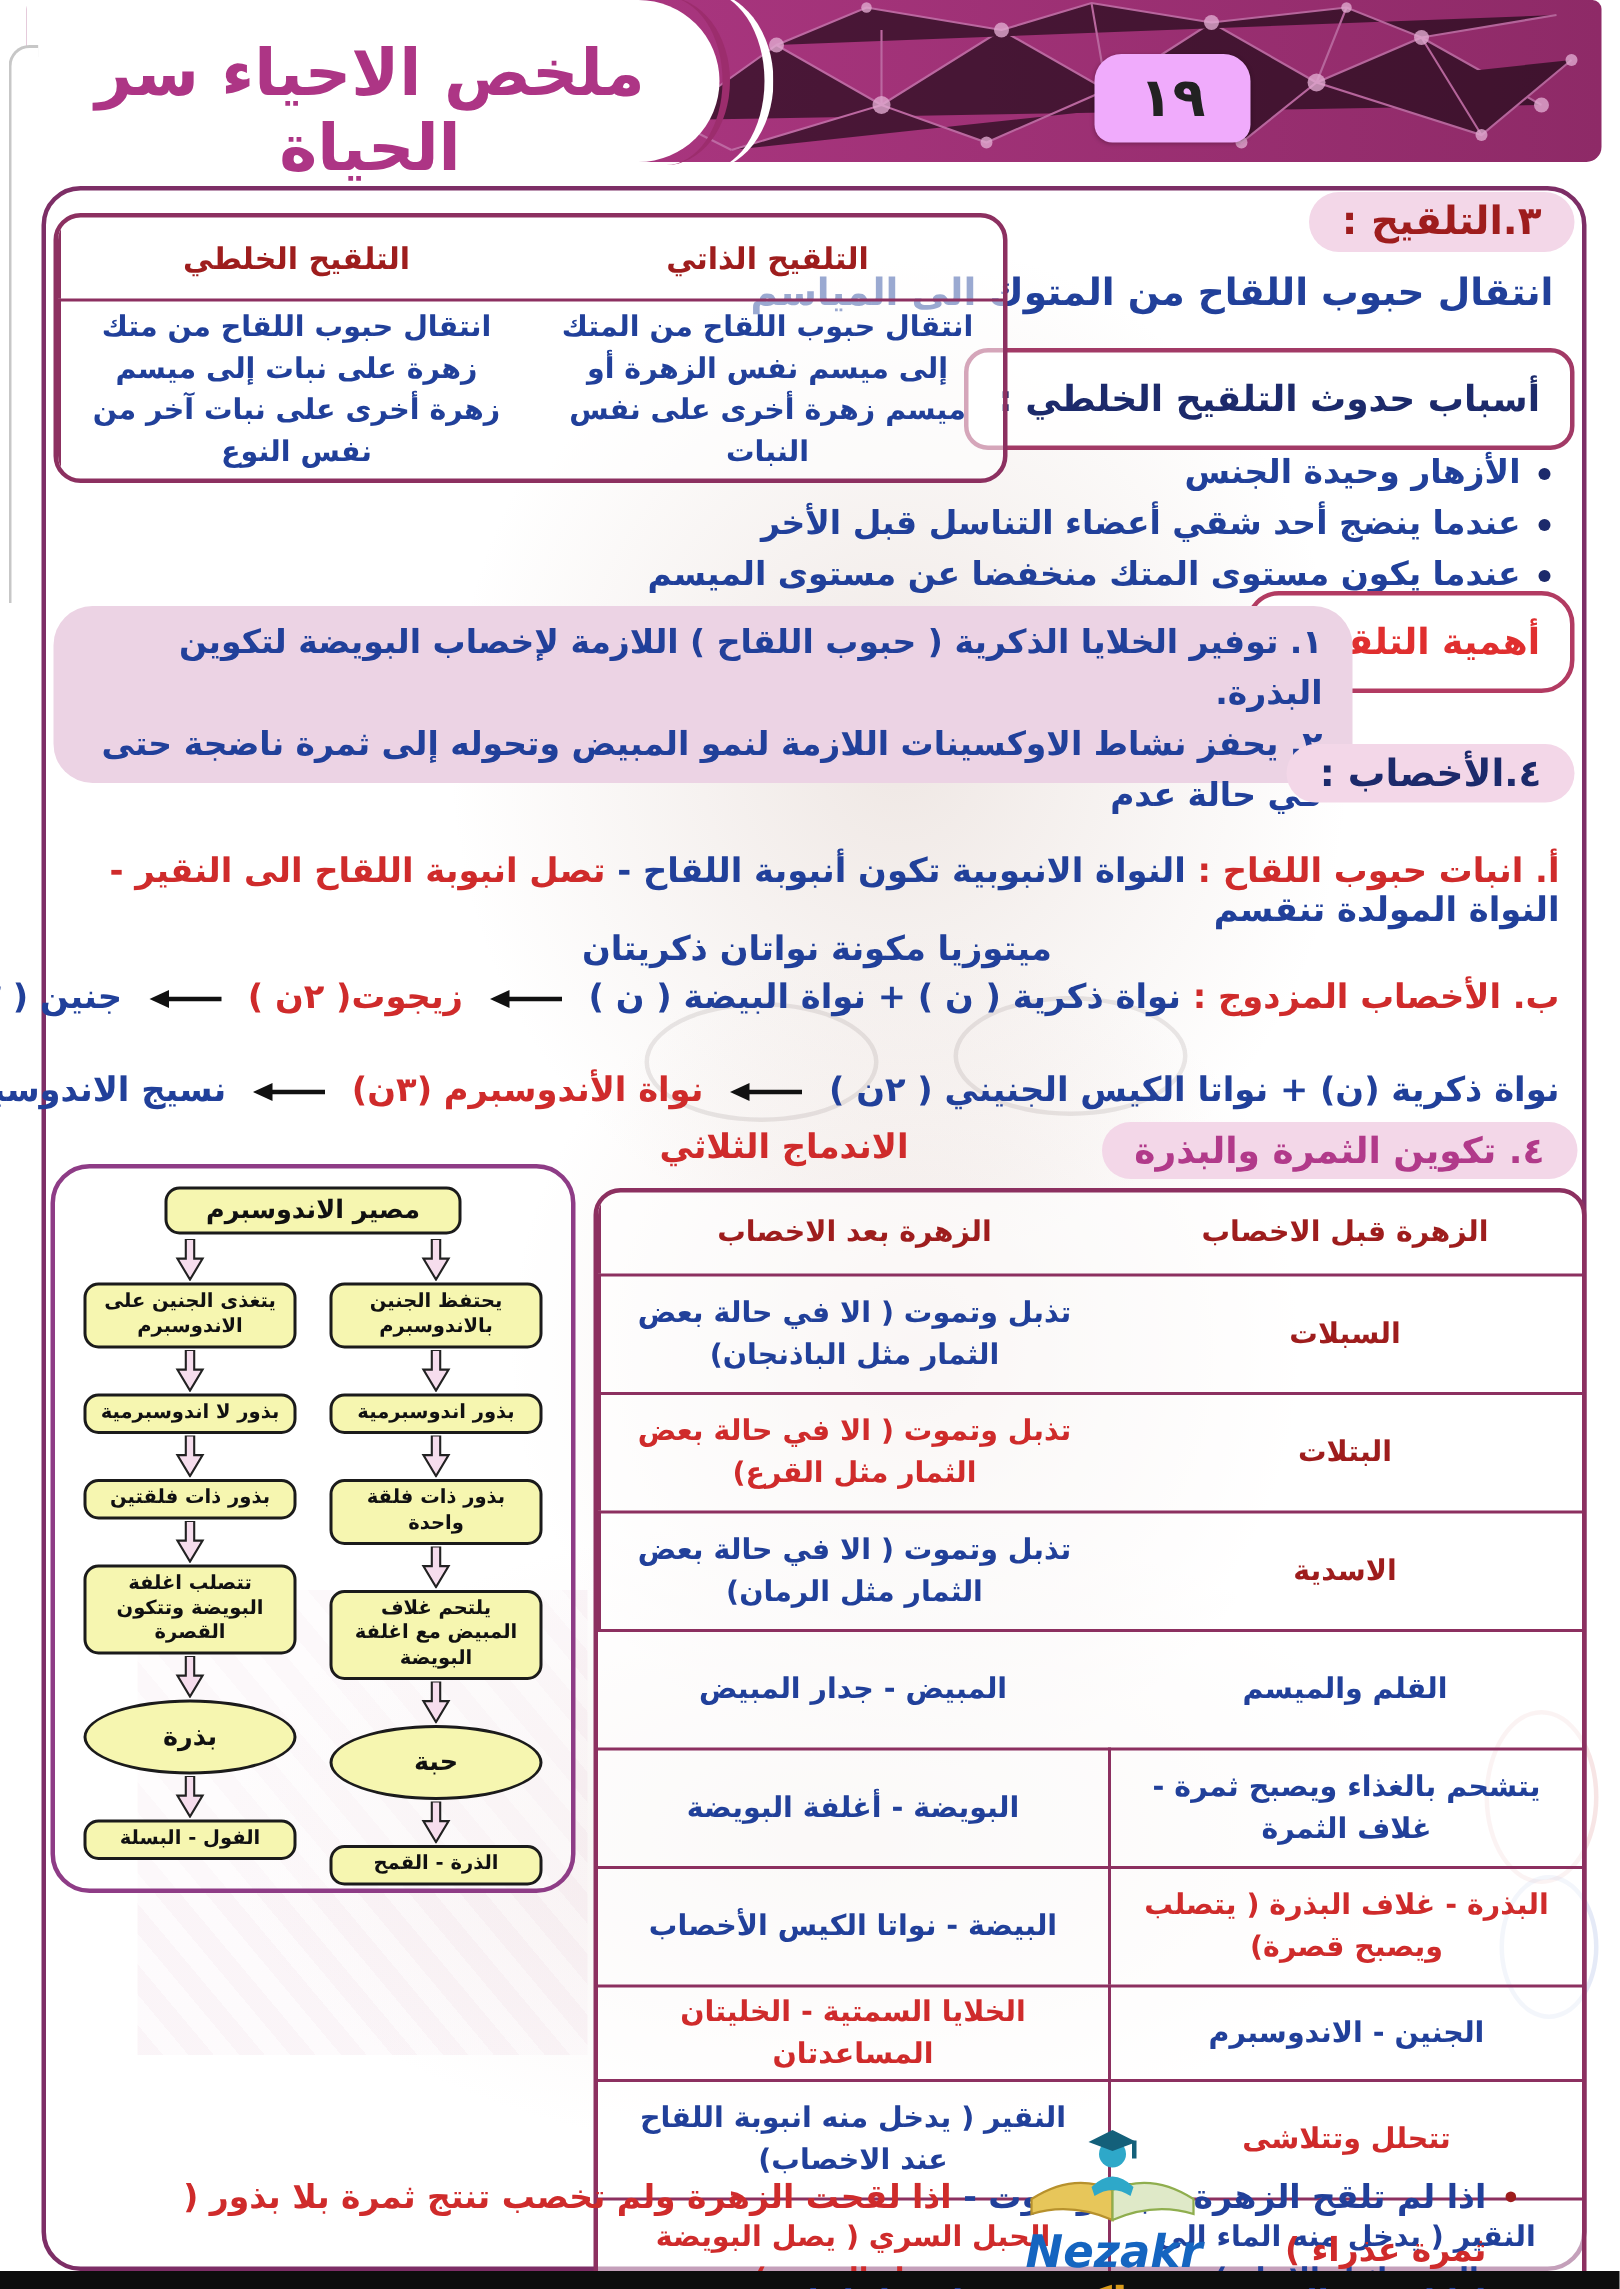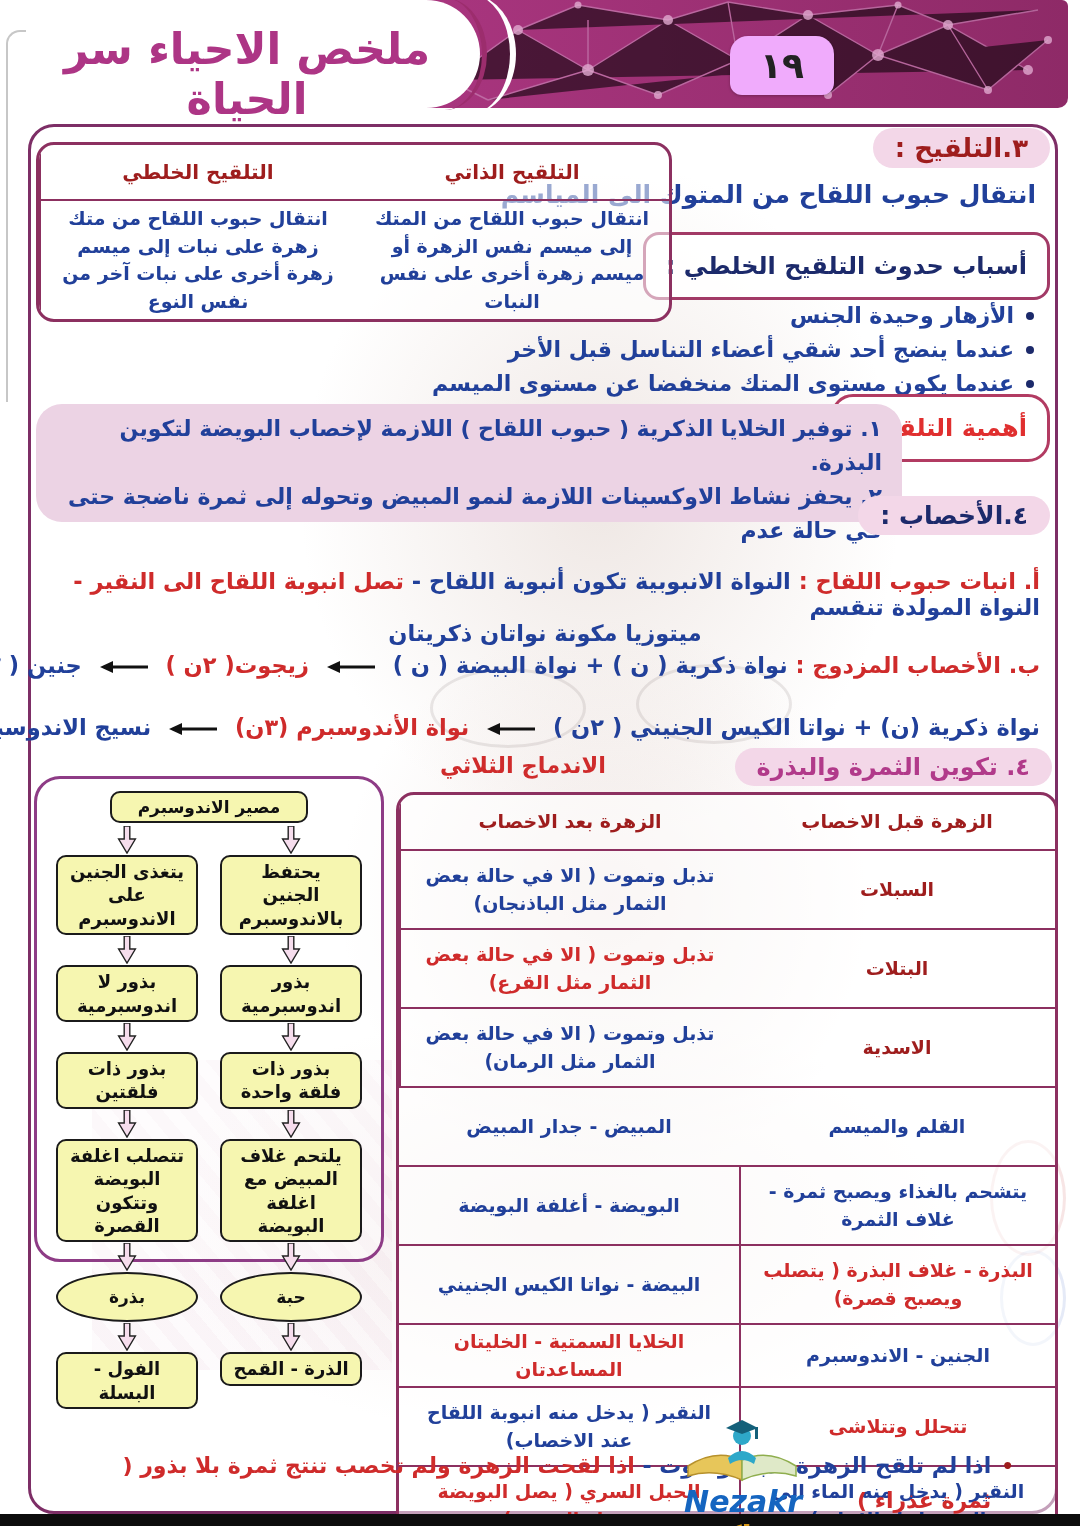--- a/index.html
+++ b/index.html
@@ -54,21 +54,21 @@
   .flowline{position:absolute;font-size:22.5px;white-space:nowrap;}
   .arrowL{display:inline-block;vertical-align:middle;margin:0 8px;}
   
   .t2{left:396px;top:792px;width:656px;}
   .t2 .grid{grid-template-columns:316px 1fr;}
   .t2 .head{height:48px;font-size:23px;}
   .t2 .cell{font-size:19px;padding:3px 12px;}
   .rh1{min-height:44px;} .rh2{min-height:71px;}
   
   .panel{position:absolute;left:34px;top:776px;width:350px;height:486px;border:3.5px solid #8e3c86;border-radius:26px;box-sizing:border-box;padding:12px 8px 10px 8px;background:rgba(255,255,255,.35);}
-  .ybox{background:#f6f6b0;border:2px solid #1b1b1b;border-radius:10px;padding:3px 8px;font-size:18px;color:#111;text-align:center;line-height:1.3;}
+  .ybox{background:#f6f6b0;border:2px solid #1b1b1b;border-radius:10px;padding:3px 8px;font-size:13px;color:#111;text-align:center;line-height:1.3;}
   .fc-title{width:178px;margin:0 auto;font-size:17px;}
   .branches{display:flex;direction:rtl;justify-content:space-around;margin-top:2px;}
   .branch{display:flex;flex-direction:column;align-items:center;width:158px;}
   .branch .ybox{width:142px;box-sizing:border-box;}
   .oval{width:96px;min-height:50px;border-radius:50%;display:flex;align-items:center;justify-content:center;font-size:17px;}
   .darr{margin:1px 0;}
   
   .notes{position:absolute;right:66px;top:1448px;width:930px;font-size:22px;line-height:1.6;z-index:3;}
   .notes .li{display:flex;gap:10px;align-items:baseline;}
   .ndot{color:#9e1d1d;font-size:20px;}
@@ -279,21 +279,21 @@
       <div class="cell rowT rh2 divL c-blue">تذبل وتموت ( الا في حالة بعض الثمار مثل الرمان)</div>
 
       <div class="cell rowT rh1 c-blue">القلم والميسم</div>
 
       <div class="cell rowT rh2 c-blue">المبيض - جدار المبيض</div>
       <div class="cell rowT rh2 divL c-blue">يتشحم بالغذاء ويصبح ثمرة - غلاف الثمرة</div>
 
       <div class="cell rowT rh2 c-blue">البويضة - أغلفة البويضة</div>
       <div class="cell rowT rh2 divL c-red">البذرة - غلاف البذرة ( يتصلب ويصبح قصرة)</div>
 
-      <div class="cell rowT rh1 c-blue">البيضة - نواتا الكيس الجنيني</div>
+      <div class="cell rowT rh1 c-blue">البيضة - نواتا الكيس الأخصاب</div>
       <div class="cell rowT rh1 divL c-blue">الجنين - الاندوسبرم</div>
 
       <div class="cell rowT rh1 c-red">الخلايا السمتية - الخليتان المساعدتان</div>
       <div class="cell rowT rh1 divL c-red">تتحلل وتتلاشى</div>
 
       <div class="cell rowT rh2 c-blue">النقير ( يدخل منه انبوبة اللقاح عند الاخصاب)</div>
       <div class="cell rowT rh2 divL c-blue">النقير ( يدخل منه الماء الى البذرة اثناء الانبات)</div>
 
       <div class="cell rowT rh1 c-red">الحبل السري ( يصل البويضة بجدار المبيض)</div>
       <div class="cell rowT rh1 divL c-red">الحبل السري ( يصل البذرة بغلاف الثمرة)</div>

